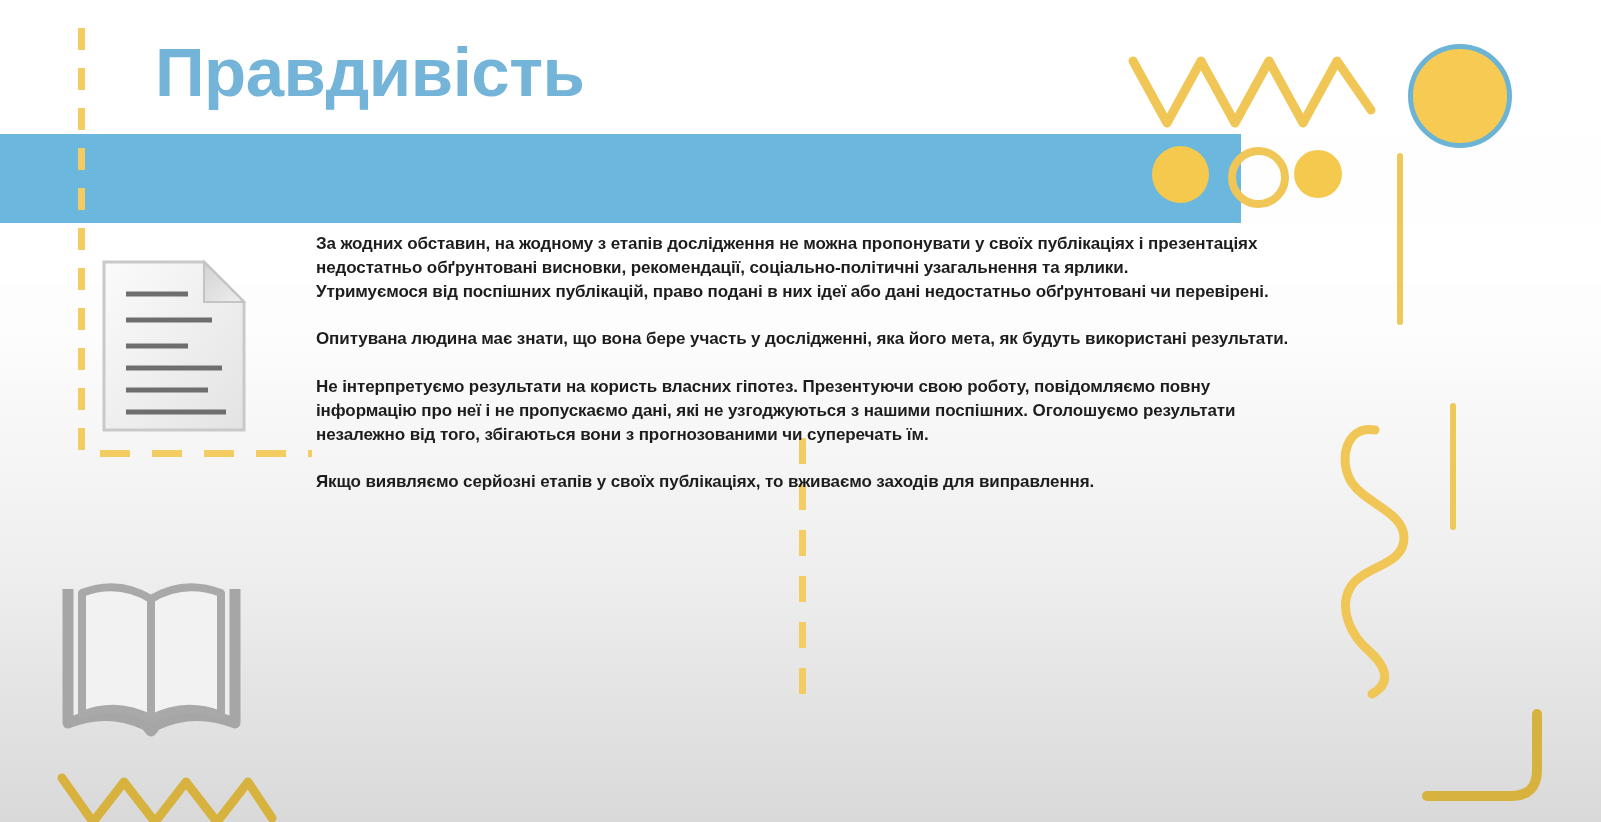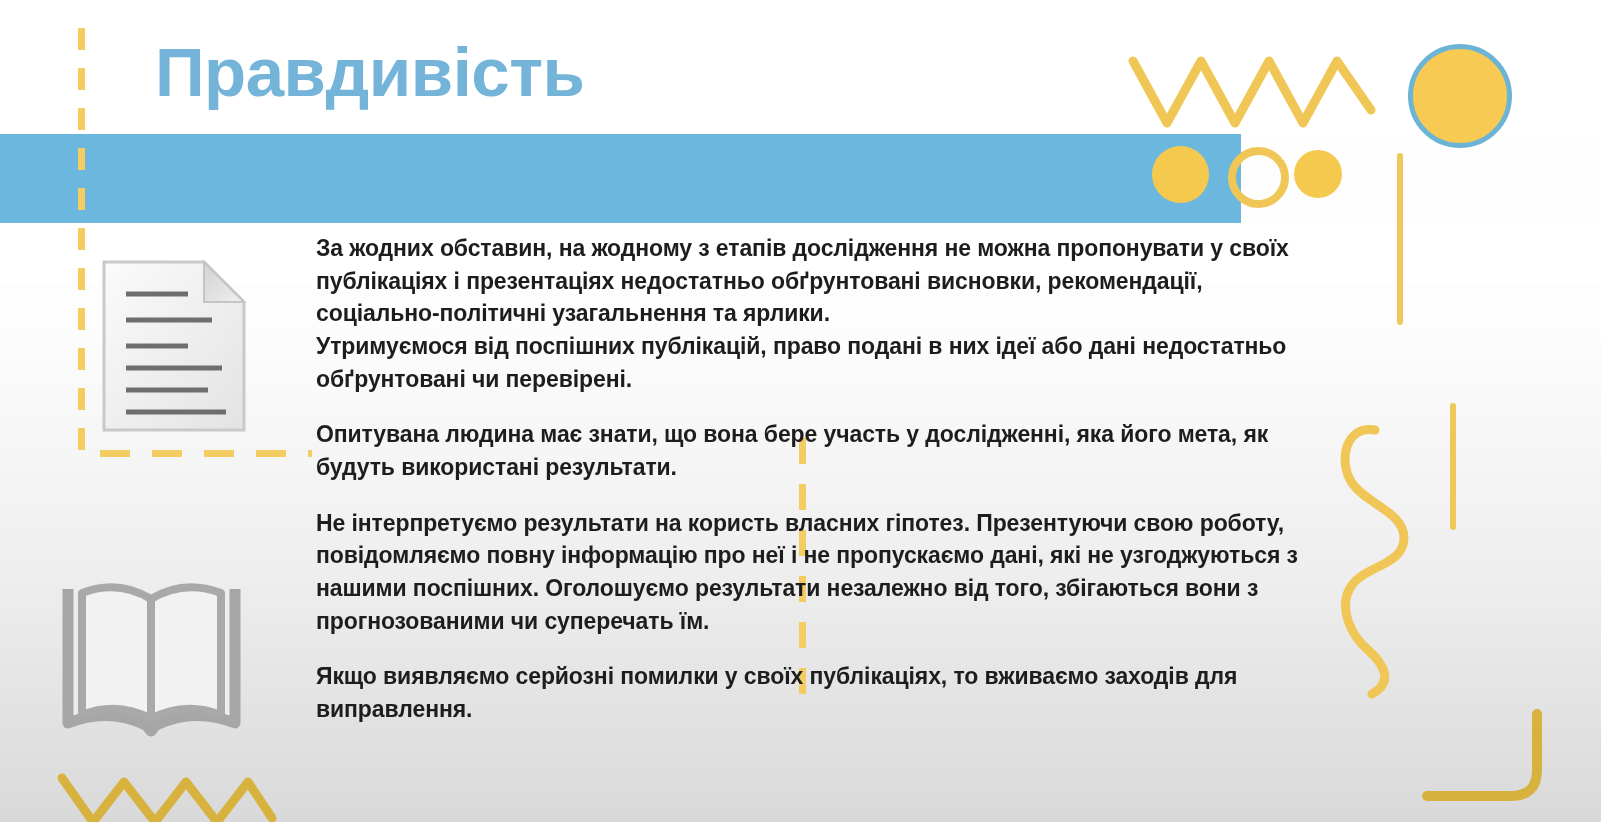--- a/index.html
+++ b/index.html
@@ -140,21 +140,21 @@
     position: absolute;
     left: 58px; top: 567px;
     width: 187px; height: 182px;
   }
 
   
   .body-text {
     position: absolute;
     left: 316px; top: 232px;
     width: 985px;
-    font-size: 23px;
+    font-size: 17px;
     font-weight: bold;
     color: #1d1d1d;
     line-height: 1.42;
     letter-spacing: -0.1px;
   }
   .body-text p {
     margin: 0 0 0 0;
   }
   .para-gap {
     height: 23px;
@@ -229,17 +229,17 @@
   </svg>
 
   <div class="body-text">
     <p>За жодних обставин, на жодному з етапів дослідження не можна пропонувати у своїх публікаціях і презентаціях недостатньо обґрунтовані висновки, рекомендації, соціально-політичні узагальнення та ярлики.</p>
     <p>Утримуємося від поспішних публікацій, право подані в них ідеї або дані недостатньо обґрунтовані чи перевірені.</p>
     <div class="para-gap"></div>
     <p>Опитувана людина має знати, що вона бере участь у дослідженні, яка його мета, як будуть використані результати.</p>
     <div class="para-gap"></div>
     <p>Не інтерпретуємо результати на користь власних гіпотез. Презентуючи свою роботу, повідомляємо повну інформацію про неї і не пропускаємо дані, які не узгоджуються з нашими поспішних. Оголошуємо результати незалежно від того, збігаються вони з прогнозованими чи суперечать їм.</p>
     <div class="para-gap"></div>
-    <p>Якщо виявляємо серйозні помилки у своїх публікаціях, то вживаємо заходів для виправлення.</p>
+    <p>Якщо виявляємо серйозні етапів у своїх публікаціях, то вживаємо заходів для виправлення.</p>
     <div class="para-gap"></div>
   </div>
 
 </div>
 
 </body></html>

